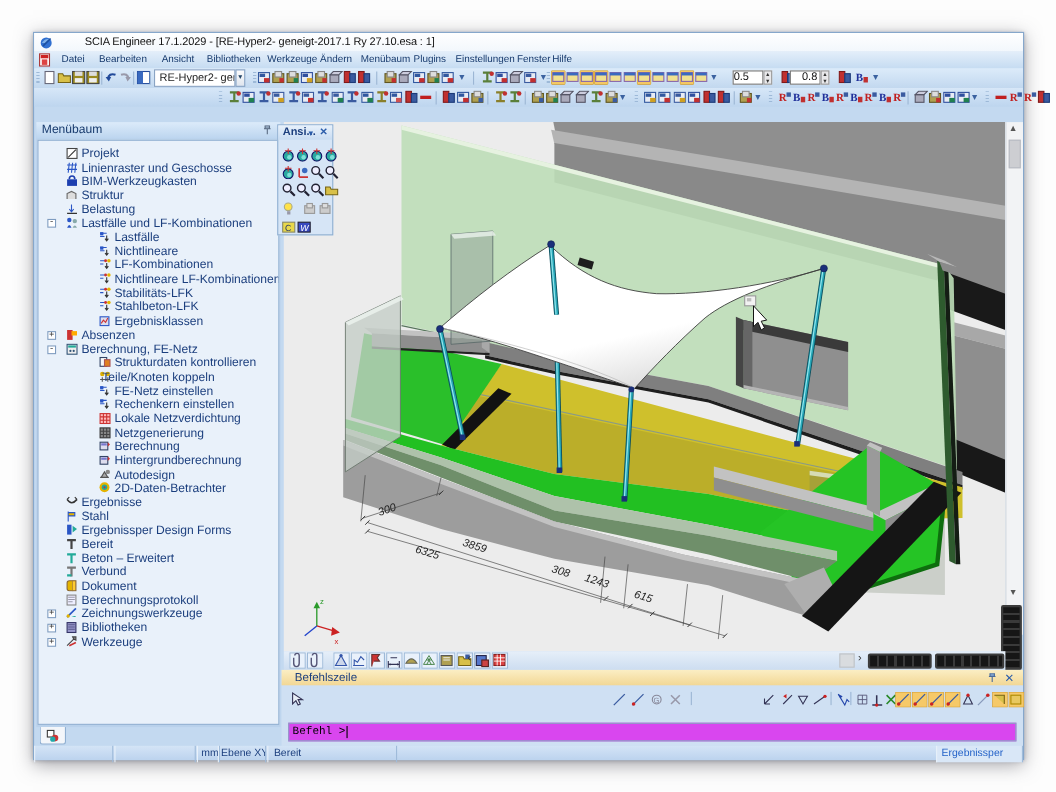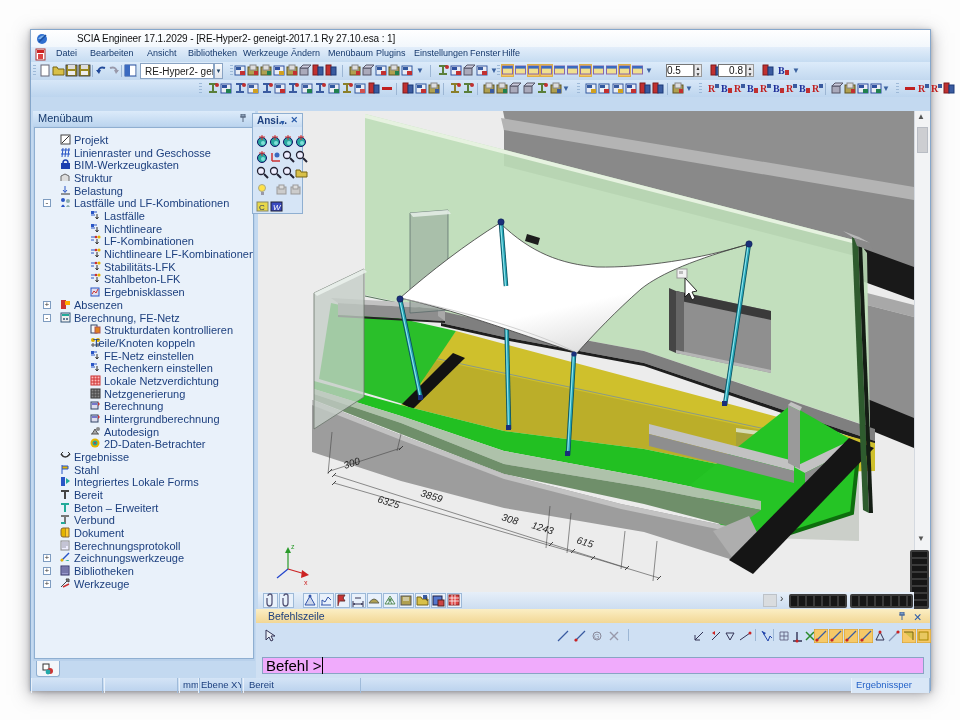--- a/index.html
+++ b/index.html
@@ -41,22 +41,22 @@
 #vdark { left:879px; top:520px; width:19px; height:59px; background:#1c1c1c;
   border:2px solid #3c3c3c; border-radius:2px;
   background-image:repeating-linear-gradient(180deg,#161616 0 5px,#3a3a3a 5px 7px); }
 #bstrip { left:227px; top:562px; width:656px; height:18px; background:linear-gradient(#e6eff9,#cbdcf0); }
 .hdark { position:absolute; top:2px; height:14px; background:#1c1c1c; border:2px solid #3c3c3c; border-radius:2px;
   background-image:repeating-linear-gradient(90deg,#161616 0 6px,#3a3a3a 6px 8px); }
 
 #cmd { left:225px; top:579px; width:674px; height:69px; background:#cfe0f3; }
 #cmdhead { position:absolute; left:0; top:0; width:674px; height:14px;
   background:linear-gradient(#fbeec4,#f2d795); color:#1c3f7e; font-size:10.5px; line-height:14px; }
-#cmdinput { position:absolute; left:6px; top:48px; width:662px; height:17px; background:#f0abfc;
-  border:1px solid #8aa4c4; font-size:15px; line-height:15px; color:#000; padding-left:3px; }
+#cmdinput { position:absolute; left:6px; top:48px; width:662px; height:17px; background:#d946ef;
+  border:1px solid #8aa4c4; font-size:10px; line-height:15px; color:#000; padding-left:3px;font-family:Liberation Mono, monospace; }
 .cic { position:absolute; width:14px; height:14px; top:20px; }
 
 #tabstrip { left:2px; top:631px; width:222px; height:17px; background:#c3d9f0; }
 #tab1 { position:absolute; left:3px; top:0px; width:24px; height:16px; background:#f3f6fa;
   border:1px solid #8fafd1; border-top:0; border-radius:0 0 3px 3px; }
 #status { left:0; top:648px; width:899px; height:13px; background:linear-gradient(#d4e4f6,#bcd3ee);
   font-size:9.5px; color:#1c3f7e; line-height:13px; }
 .sseg { position:absolute; top:0; height:15px; white-space:nowrap; overflow:hidden; border-right:1px solid #9fbbda; border-left:1px solid #e8f1fa; }
 
 #pal { left:221px; top:83px; width:51px; height:101px; background:#d6e5f6; border:1px solid #8fafd1; }
@@ -666,21 +666,21 @@
         </svg>
 <div class="ti" style="left:39px;top:323.0000000000001px">Ergebnisse</div>
 <svg class="tico" style="left:25px;top:335.6800000000001px" width="11" height="11" viewBox="0 0 11 11">
           <path d="M2 1 v9 M2 2 h6 v3 h-6" stroke="#2a56c6" fill="#e4b400"></path>
         </svg>
 <div class="ti" style="left:39px;top:335.6800000000001px">Stahl</div>
 <svg class="tico" style="left:25px;top:348.3600000000001px" width="11" height="11" viewBox="0 0 11 11">
           <rect x="1" y="1" width="4" height="9" fill="#2a56c6"></rect>
           <path d="M6 2 L10 5 L6 8 Z" fill="#2a9"></path>
         </svg>
-<div class="ti" style="left:39px;top:348.3600000000001px">Integriertes Lokale Forms</div>
+<div class="ti" style="left:39px;top:348.3600000000001px">Ergebnissper Design Forms</div>
 <svg class="tico" style="left:25px;top:361.04000000000013px" width="11" height="11" viewBox="0 0 11 11">
           <path d="M1 2 h8 M5 2 v8" stroke="#444" stroke-width="2"></path>
         </svg>
 <div class="ti" style="left:39px;top:361.04000000000013px">Bereit</div>
 <svg class="tico" style="left:25px;top:373.72000000000014px" width="11" height="11" viewBox="0 0 11 11">
           <path d="M1 2 h8 M5 2 v8" stroke="#2a9" stroke-width="2"></path>
         </svg>
 <div class="ti" style="left:39px;top:373.72000000000014px">Beton – Erweitert</div>
 <svg class="tico" style="left:25px;top:386.40000000000015px" width="11" height="11" viewBox="0 0 11 11">
           <path d="M1 2 h8 M5 2 v8" stroke="#777" stroke-width="2"></path>

